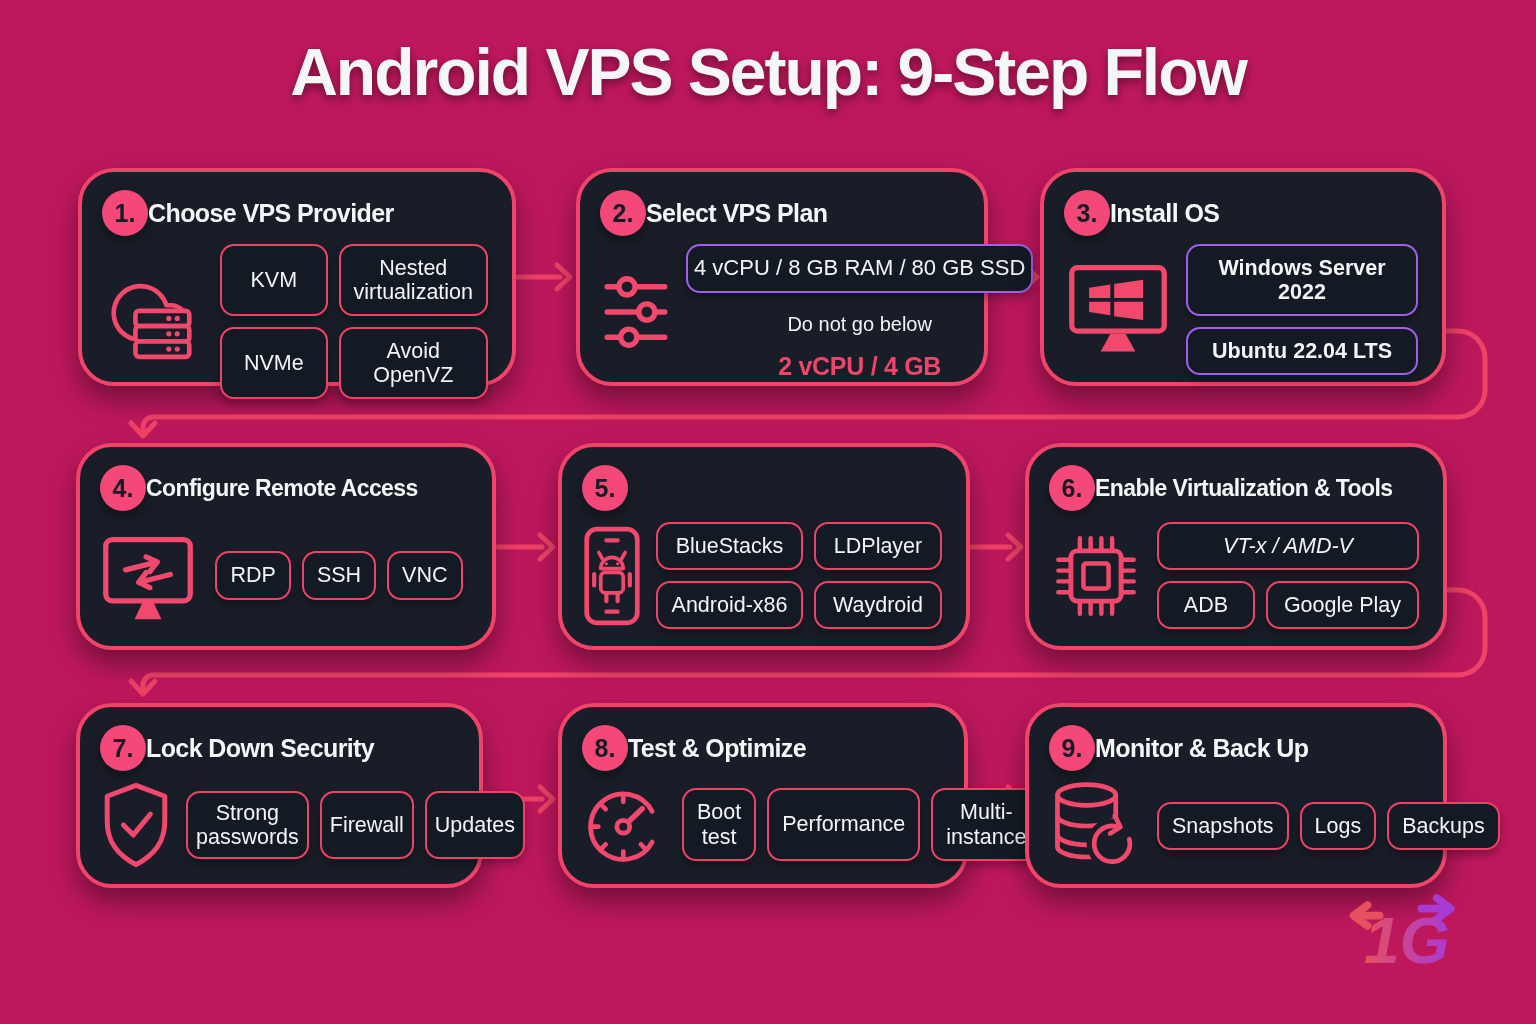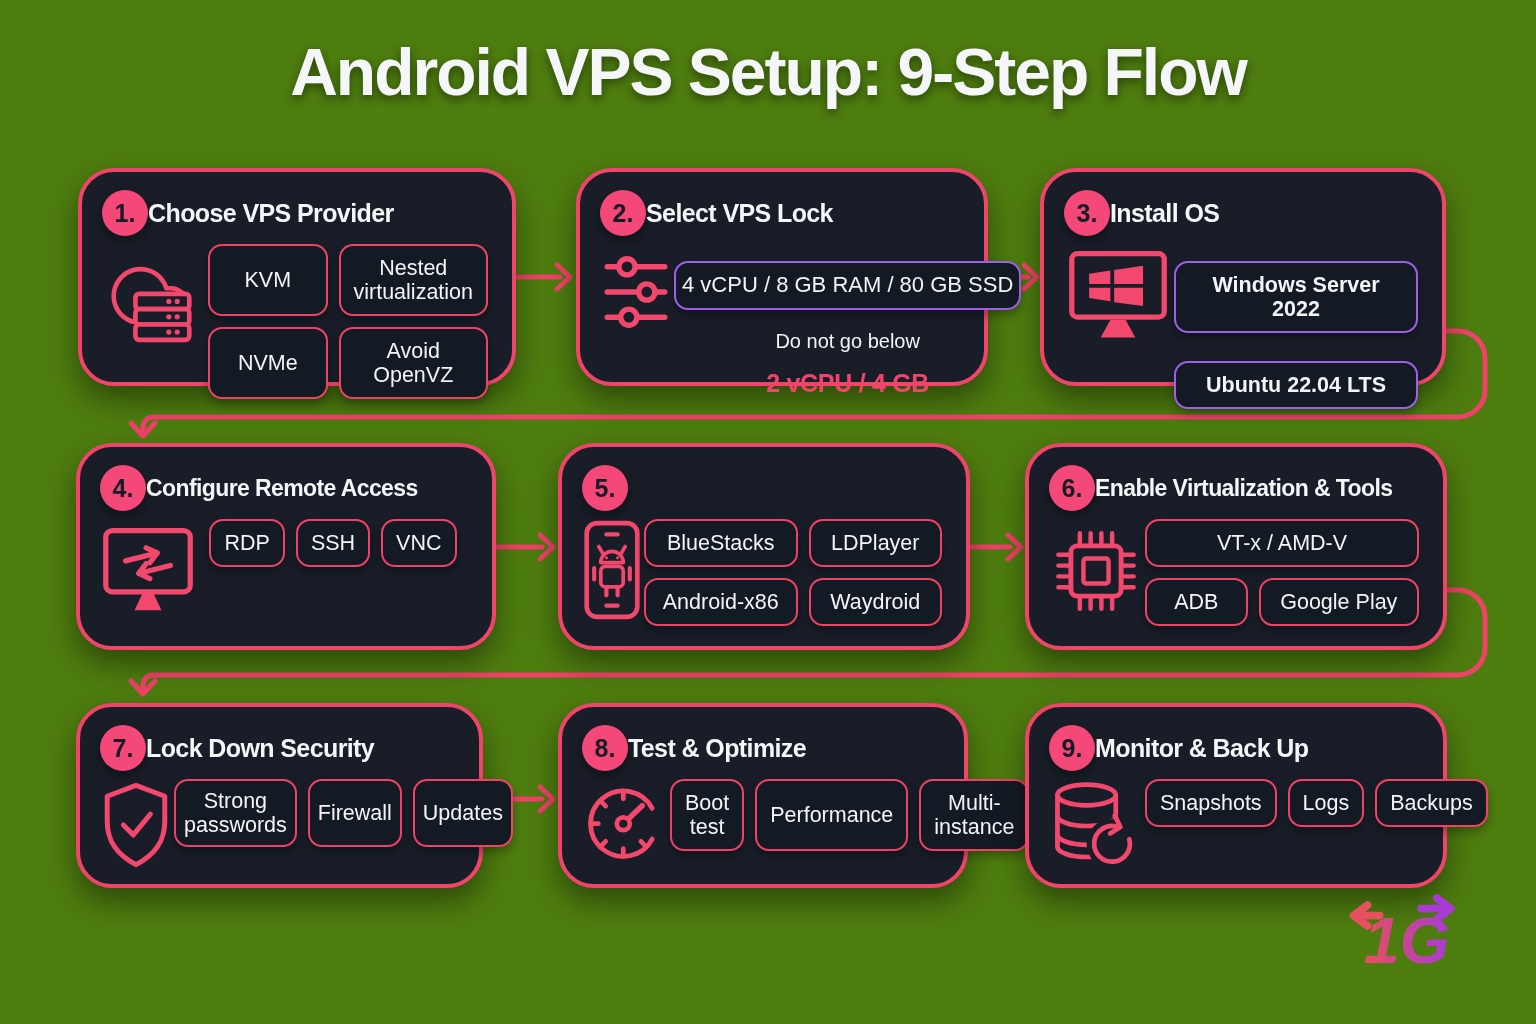--- a/index.html
+++ b/index.html
@@ -1,18 +1,18 @@
 <!DOCTYPE html>
 <html><head>
 <meta charset="utf-8">
 <style>
   html,body{margin:0;padding:0;background:#11151d;}
   .canvas{
     position:relative;width:1536px;height:1024px;overflow:hidden;
-    background:#4d7c0f;
+    background:#be185d;
     font-family:"Liberation Sans",sans-serif;
     color:#f4f5f7;
   }
   .page-title{
     position:absolute;top:34px;left:0;width:100%;
     text-align:center;font-size:66px;font-weight:bold;letter-spacing:-2px;
     color:#f5f6f8;margin:0;
     text-shadow:0 4px 10px rgba(0,0,0,.45);
   }
   .connectors{position:absolute;left:0;top:0;pointer-events:none;}
@@ -28,38 +28,38 @@
     width:46px;height:46px;border-radius:50%;background:#f34878;
     color:#161b25;font-weight:bold;font-size:25px;
     display:flex;align-items:center;justify-content:center;flex:0 0 auto;
     box-shadow:0 6px 12px rgba(0,0,0,.35);
   }
   .card-title{
     flex:1;text-align:left;font-size:25px;font-weight:bold;
     letter-spacing:-.6px;color:#f5f6f8;white-space:nowrap;
   }
   .t-sm{font-size:23px;}
-  .card-body{flex:1;display:flex;align-items:flex-start;gap:2px;padding:8px 24px 14px 20px;}
+  .card-body{flex:1;display:flex;align-items:center;gap:14px;padding:8px 24px 14px 20px;}
   .icon{color:#f2486e;flex:0 0 auto;display:flex;align-items:center;justify-content:center;}
   .icon svg{display:block;}
 
   .chips{flex:1;display:flex;gap:11px;justify-content:center;align-items:stretch;}
   .chips.grid2{display:grid;grid-template-columns:1fr 1.18fr;}
   .chips.grid2b{display:grid;grid-template-columns:1.15fr 1fr;}
   .chips.col{display:grid;grid-template-columns:1fr;align-content:center;font-weight:bold;}
   .chips.vt{display:grid;grid-template-columns:.8fr 1.25fr;}
   .chips.equal>.chip{flex:1 1 0;padding:8px 8px;}
   .chip{
     background:#141a24;border:2.5px solid #ef4267;border-radius:14px;
     color:#f3f4f6;font-size:21.5px;line-height:1.12;text-align:center;
     padding:10px 13px;display:flex;align-items:center;justify-content:center;
     box-shadow:0 5px 10px rgba(0,0,0,.30);min-height:32px;box-sizing:border-box;
   }
-  .chip.purple{border-color:#a05fe8;margin-top:17px;}
-  .chip.wide{grid-column:1 / -1;}
+  .chip.purple{border-color:#a05fe8;}
+  .chip.wide{grid-column:1 / -1;font-style:italic;}
 
   .plan-wrap{flex:1;display:flex;flex-direction:column;align-items:center;}
   .plan-chip{width:100%;white-space:nowrap;padding:10px 6px;font-size:22px;}
   .plan-note{margin-top:20px;font-size:20px;color:#f2f3f5;}
   .plan-min{margin-top:16px;font-size:25px;font-weight:bold;color:#f0446b;letter-spacing:-.3px;}
 
   .logo{position:absolute;left:1338px;top:888px;}
 </style>
 </head>
 <body>
@@ -132,21 +132,21 @@
         <div class="chip">Nested virtualization</div>
         <div class="chip">NVMe</div>
         <div class="chip">Avoid OpenVZ</div>
       </div>
     </div>
   </div>
 
   <div class="card" style="left:576px;top:168px;width:412px;height:218px;">
     <div class="card-head">
       <div class="badge">2.</div>
-      <div class="card-title">Select VPS Lock</div>
+      <div class="card-title">Select VPS Plan</div>
     </div>
     <div class="card-body">
       <span class="icon">
         <svg width="72" height="96" viewBox="0 0 80 100" stroke="currentColor" stroke-width="6" fill="none" stroke-linecap="round">
           <path d="M8 22 H72"></path>
             <circle cx="30" cy="22" r="9" fill="#181d27"></circle>
           <path d="M8 50 H72"></path>
             <circle cx="52" cy="50" r="9" fill="#181d27"></circle>
           <path d="M8 78 H72"></path>
             <circle cx="32" cy="78" r="9" fill="#181d27"></circle>

